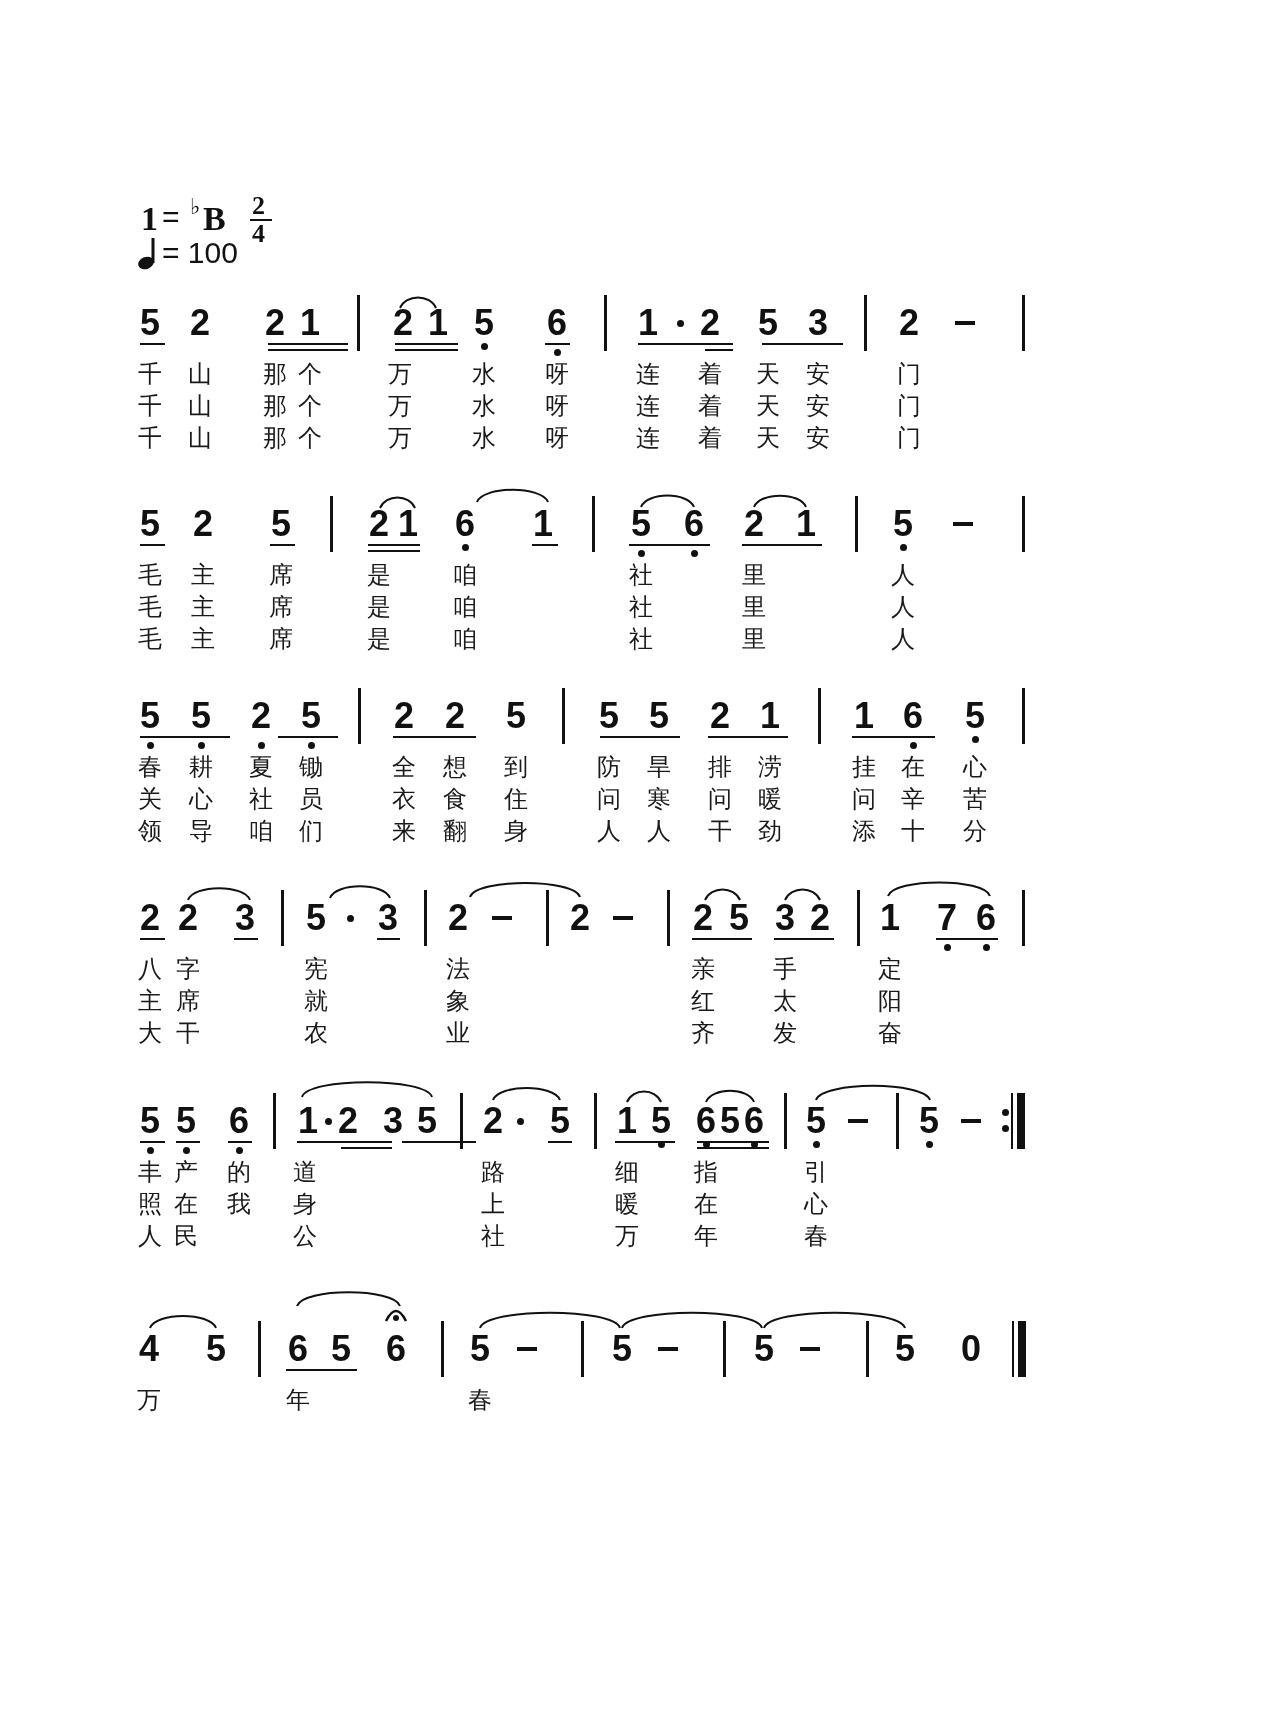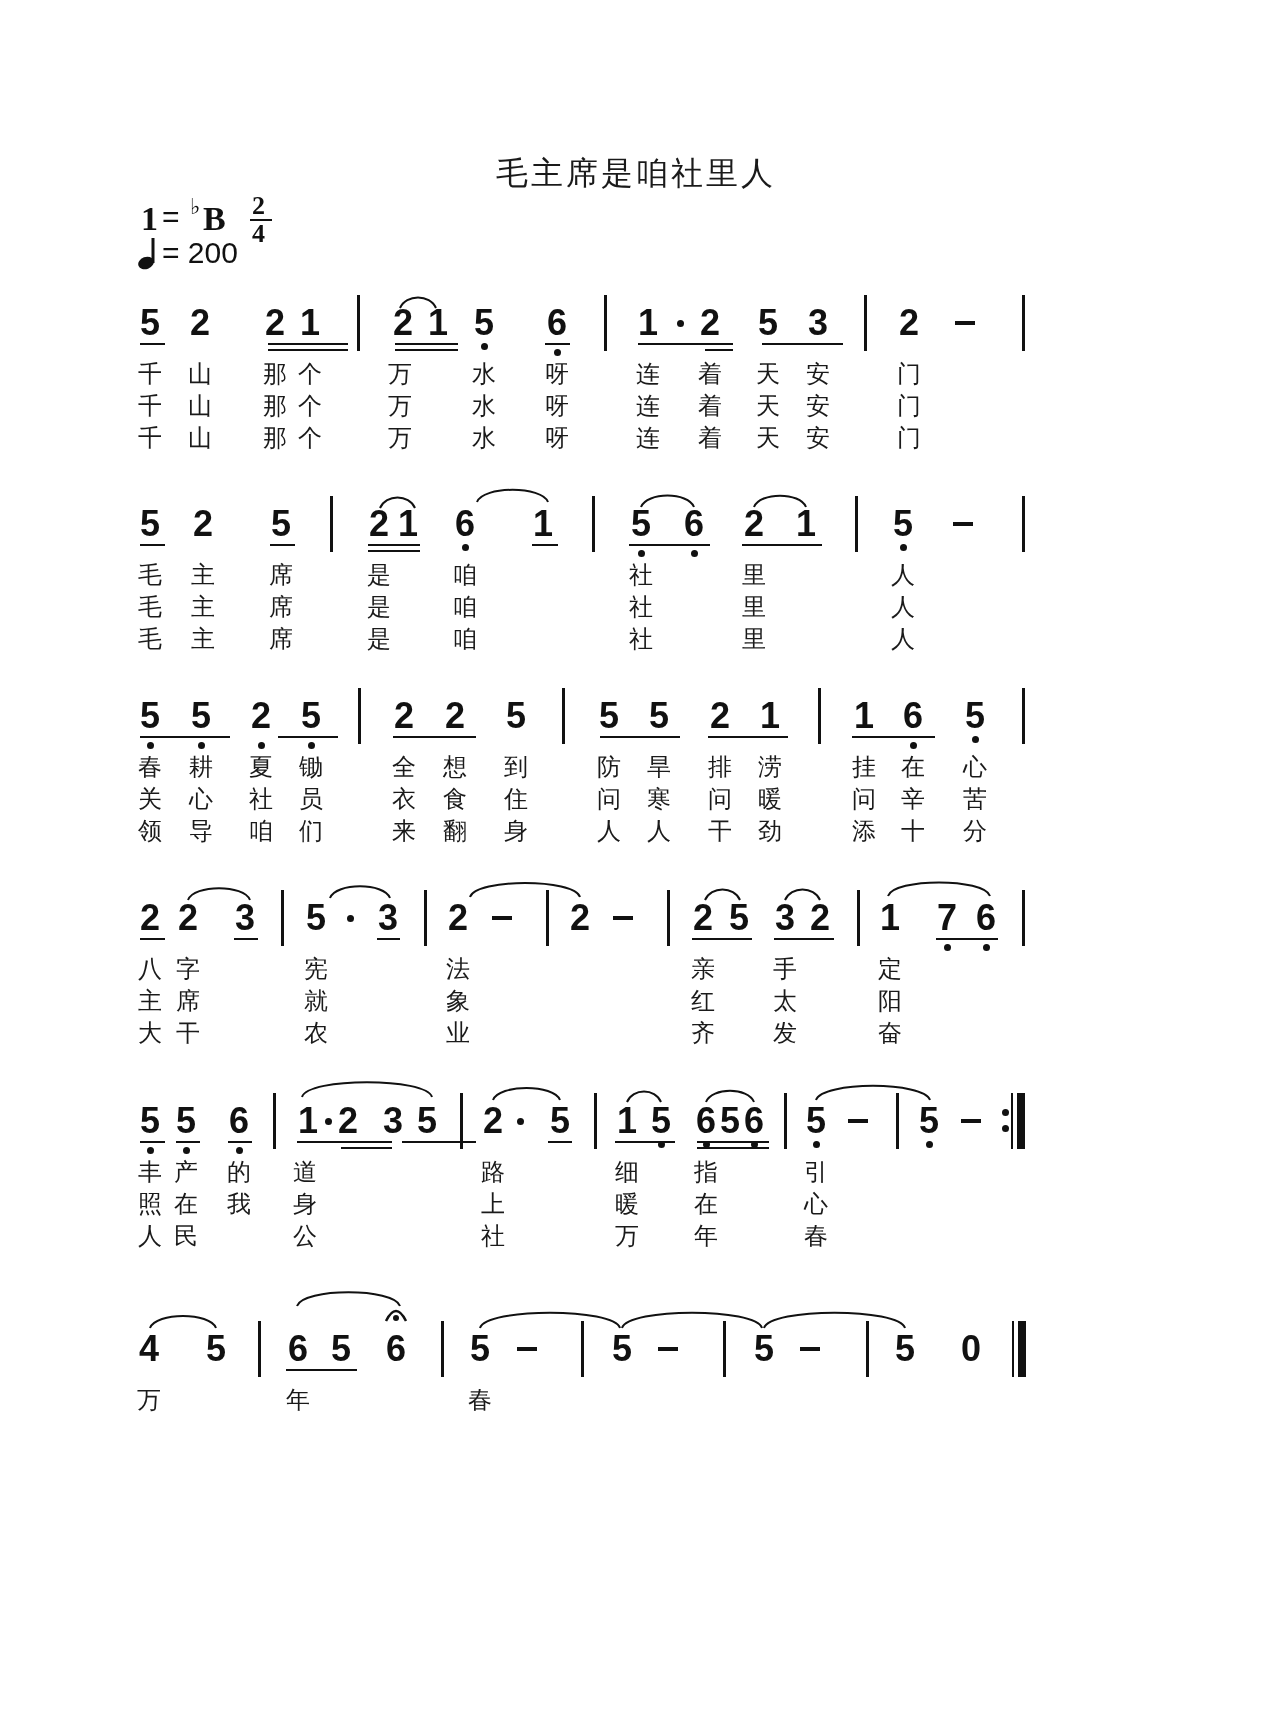--- a/index.html
+++ b/index.html
@@ -18,39 +18,38 @@
   .dot { position:absolute; width:7px; height:7px; border-radius:50%; background:#111; }
   .aug { position:absolute; width:7px; height:7px; border-radius:50%; background:#111; }
   .lyr { position:absolute; font-family:"DejaVu Sans", sans-serif; font-size:24px; line-height:28px;
          width:30px; text-align:center; color:#1a1a1a; }
   svg.slurs { position:absolute; left:0; top:0; }
 </style>
 </head>
 <body>
 
 <div id="score">
-  <div class="title">毛主席是咱社里人</div>
 
   <div>
     <span class="hdr" style="left:141px;top:200px;font-size:34px;">1</span>
     <span class="hdr-sans" style="left:162px;top:200px;font-size:30px;">=</span>
     <span class="hdr" style="left:190px;top:194px;font-size:22px;font-weight:normal;">♭</span>
     <span class="hdr" style="left:203px;top:200px;font-size:34px;">B</span>
   </div>
   <div>
     <span class="hdr" style="left:252px;top:193px;font-size:26px;line-height:26px;">2</span>
     <div style="position:absolute;left:250px;top:219px;width:22px;height:2px;background:#111;"></div>
     <span class="hdr" style="left:252px;top:221px;font-size:26px;line-height:26px;">4</span>
   </div>
   <div>
     <svg style="position:absolute;left:136px;top:236px;" width="22" height="34">
       <line x1="17" y1="2" x2="17" y2="27" stroke="#111" stroke-width="3"></line>
       <ellipse cx="10" cy="27" rx="8" ry="6" fill="#111" transform="rotate(-20 10 27)"></ellipse>
     </svg>
-    <span class="hdr-sans" style="left:162px;top:236px;font-size:30px;">= 200</span>
+    <span class="hdr-sans" style="left:162px;top:236px;font-size:30px;">= 100</span>
   </div>
 
   <svg class="slurs" id="slur-layer" width="1272" height="1721">
       <path d="M 400 308 C 406 293.84, 430 293.84, 436 308" stroke="#111" stroke-width="2" fill="none"></path>
       <path d="M 380 508 C 386 493.9, 409 493.9, 415 508" stroke="#111" stroke-width="2" fill="none"></path>
       <path d="M 477 502 C 483 485.74, 542 485.74, 548 502" stroke="#111" stroke-width="2" fill="none"></path>
       <path d="M 641 507 C 647 491.82, 688 491.82, 694 507" stroke="#111" stroke-width="2" fill="none"></path>
       <path d="M 754 507 C 760 491.88, 800 491.88, 806 507" stroke="#111" stroke-width="2" fill="none"></path>
       <path d="M 188 900 C 194 884.28, 244 884.28, 250 900" stroke="#111" stroke-width="2" fill="none"></path>
       <path d="M 330 898 C 336 882.4, 384 882.4, 390 898" stroke="#111" stroke-width="2" fill="none"></path>

